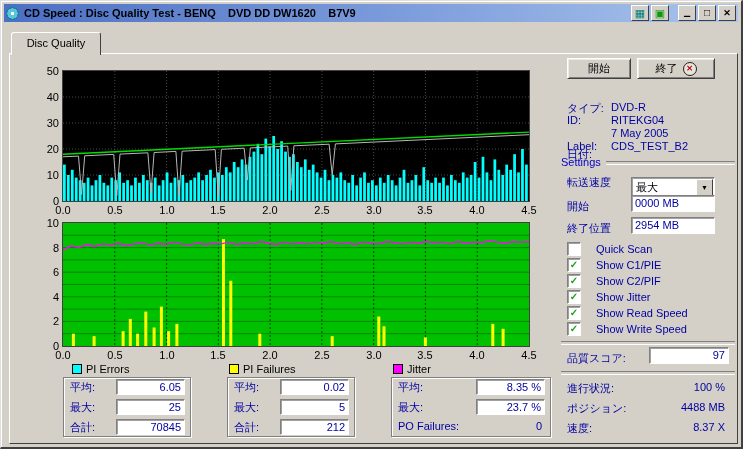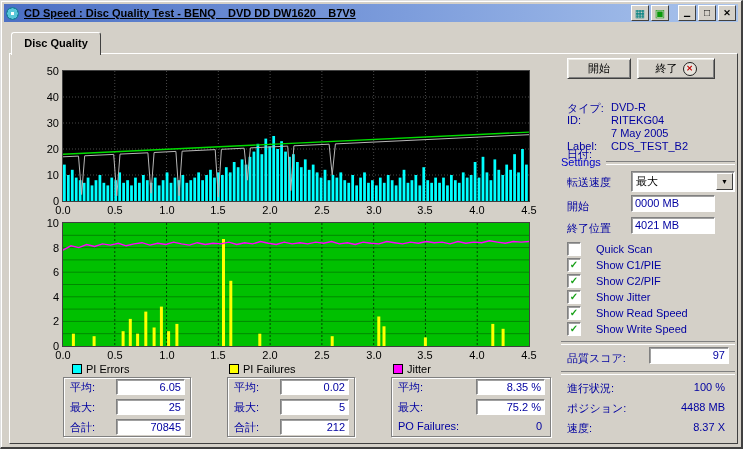--- a/index.html
+++ b/index.html
@@ -7,35 +7,35 @@
        font-family:"Liberation Sans",sans-serif;font-size:11px;background:#d4d0c8;}
   .window{position:absolute;inset:0;background:#d4d0c8;
           border-top:1px solid #dfdfdf;border-left:1px solid #dfdfdf;
           border-right:2px solid #404040;border-bottom:2px solid #404040;
           box-shadow:inset 1px 1px 0 #ffffff;}
   .titlebar{position:absolute;left:3px;top:3px;right:3px;height:18px;
             background:linear-gradient(90deg,#4b6fc4,#7d9ddc 55%,#aac4ec);
             display:flex;align-items:center;padding:0 2px;gap:2px;}
   .app-icon{width:13px;height:13px;border-radius:50%;margin-right:3px;
             background:radial-gradient(circle at 50% 50%, #ffffff 0 18%, #59c7d8 19% 55%, #1a7f9c 56% 80%, #0b4e66 100%);}
-  .title-text{flex:1;font-weight:bold;color:#000;white-space:pre;overflow:hidden;font-size:11px;text-decoration:underline;}
+  .title-text{flex:1;font-weight:bold;color:#000;white-space:pre;overflow:hidden;font-size:11px;}
   .tb-btn{width:16px;height:14px;background:#d4d0c8;flex:0 0 auto;
           border:1px solid;border-color:#fff #404040 #404040 #fff;
           display:flex;align-items:center;justify-content:center;
           font-size:9px;line-height:1;color:#000;}
   .g-teal::before{content:"▦";color:#008080;font-size:11px;}
   .g-green::before{content:"▣";color:#0a9a0a;font-size:11px;}
   .g-min::before{content:"▁";font-size:8px;}
   .g-max::before{content:"□";font-size:10px;font-weight:bold;}
   .g-close::before{content:"✕";font-size:9px;font-weight:bold;}
   .gap6{width:5px;}
   .tab{position:absolute;left:10px;top:31px;width:88px;height:22px;z-index:3;
        background:#d4d0c8;border:1px solid #404040;border-bottom:none;
        border-top:1px solid #fff;border-left:1px solid #fff;
-       border-radius:3px 3px 0 0;text-align:center;line-height:21px;color:#000;font-weight:bold;}
+       border-radius:3px 3px 0 0;text-align:center;line-height:21px;color:#000;}
   .tabpage{position:absolute;left:8px;top:52px;width:727px;height:389px;z-index:1;
            background:#d4d0c8;border:1px solid;border-color:#fff #404040 #404040 #fff;}
   .plot1{position:absolute;left:62px;top:70px;width:466px;height:130px;background:#000;outline:1px solid #404040;z-index:2;}
   .plot2{position:absolute;left:62px;top:222px;width:466px;height:123px;background:#00c000;outline:1px solid #404040;z-index:2;}
   .annotation{position:absolute;left:62px;top:72px;width:458px;text-align:right;color:#fff;
               white-space:pre;z-index:4;font-size:11px;}
   .ytick{position:absolute;width:22px;text-align:right;color:#000;z-index:2;}
   .xtick{position:absolute;width:22px;text-align:center;color:#000;z-index:2;}
   
   .stat-title{position:absolute;top:362px;color:#000;display:flex;align-items:center;gap:4px;z-index:2;}
@@ -351,21 +351,21 @@
     <span class="swatch" style="background:#ff00ff;"></span>
     <span>Jitter</span>
   </div>
   <div class="statbox" style="left:390px;width:158px;">
     <div class="statrow">
       <span>平均:</span>
       <span class="vbox">8.35 %</span>
     </div>
     <div class="statrow">
       <span>最大:</span>
-      <span class="vbox">75.2 %</span>
+      <span class="vbox">23.7 %</span>
     </div>
     <div class="statrow">
       <span>PO Failures:</span>
       <span class="plainval">0</span>
     </div>
   </div>
 
   <div class="btn" style="left:566px;top:57px;width:62px;height:19px;">
     <span>開始</span>
   </div>
@@ -382,30 +382,30 @@
   <span class="rp-value" style="left:610px;top:126px;">7 May 2005</span>
   <span class="rp-label" style="left:566px;top:139px;">Label:</span>
   <span class="rp-value" style="left:610px;top:139px;">CDS_TEST_B2</span>
 
   <div class="hdr" style="top:155px;text-align:center;">
     <span>Settings</span>
     <span class="hline"></span>
   </div>
 
   <span class="rp-label" style="left:566px;top:174px;">転送速度</span>
-  <div class="combo" style="left:630px;top:170px;width:82px;padding-left:20px;">
+  <div class="combo" style="left:630px;top:176px;width:82px;">
     <span class="combo-val">最大</span>
     <span class="combo-btn"></span>
   </div>
 
   <span class="rp-label" style="left:566px;top:198px;">開始</span>
   <div class="sunkbox" style="left:630px;top:194px;width:76px;height:15px;">0000 MB</div>
 
   <span class="rp-label" style="left:566px;top:220px;">終了位置</span>
-  <div class="sunkbox" style="left:630px;top:216px;width:76px;height:15px;">4021 MB</div>
+  <div class="sunkbox" style="left:630px;top:216px;width:76px;height:15px;">2954 MB</div>
 
   <div id="checkboxes">
       <div class="cbrow">
         <span class="cb"></span>
         <span>Quick Scan</span>
       </div>
       <div class="cbrow checked">
         <span class="cb"></span>
         <span>Show C1/PIE</span>
       </div>

